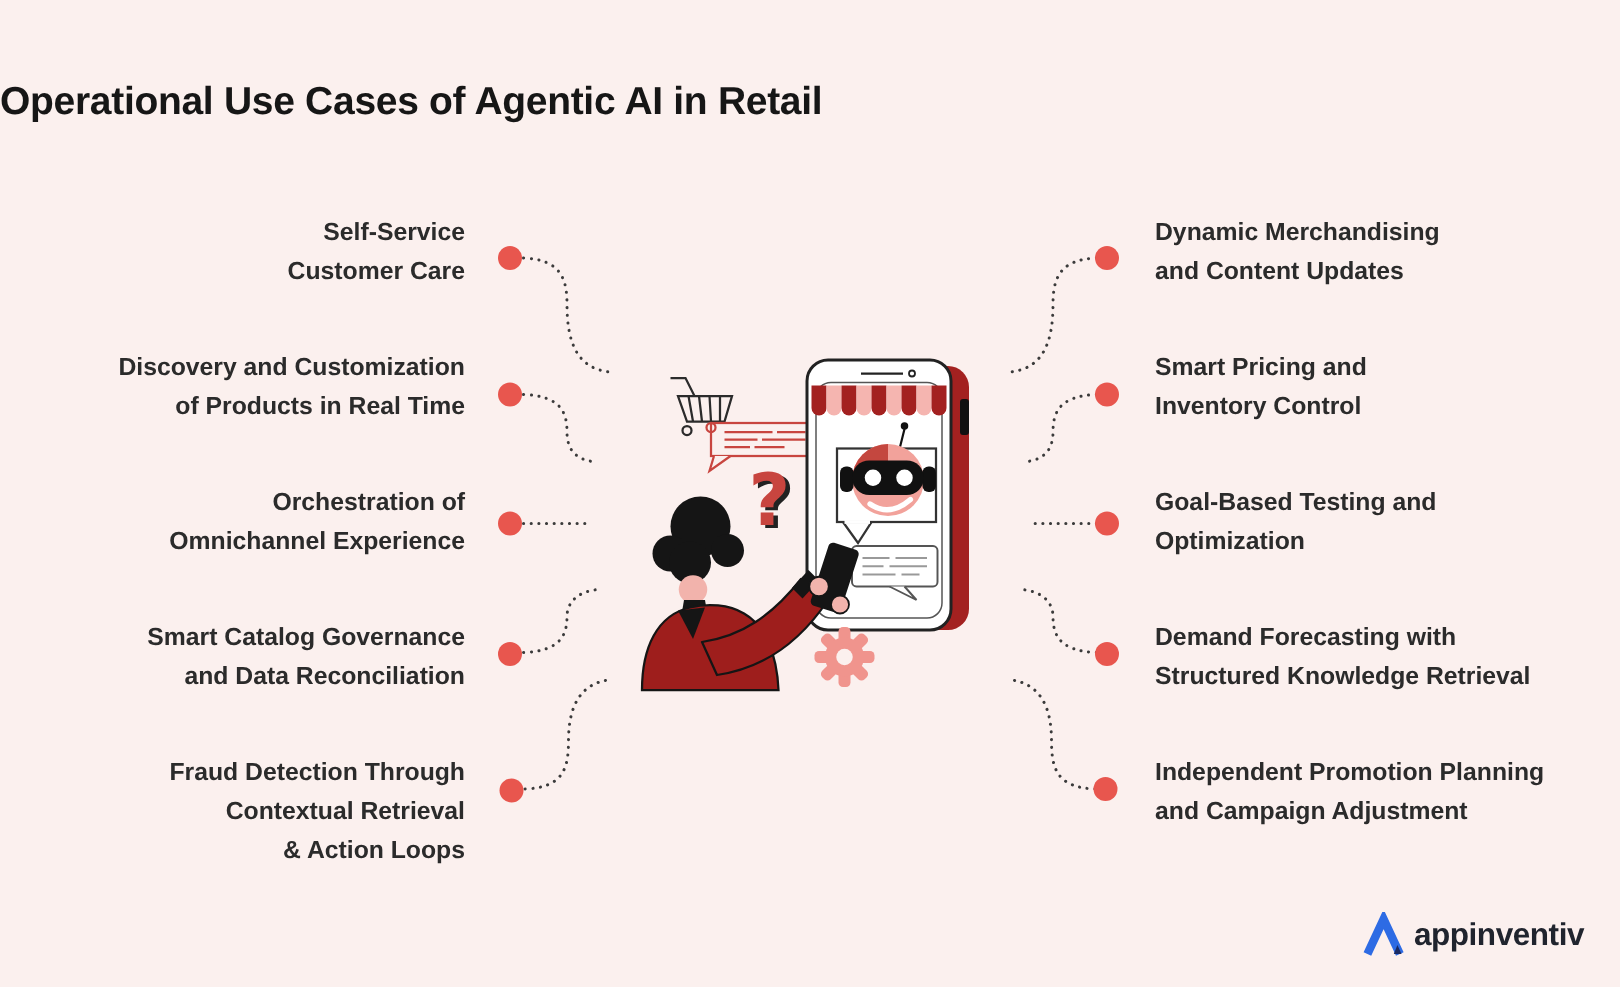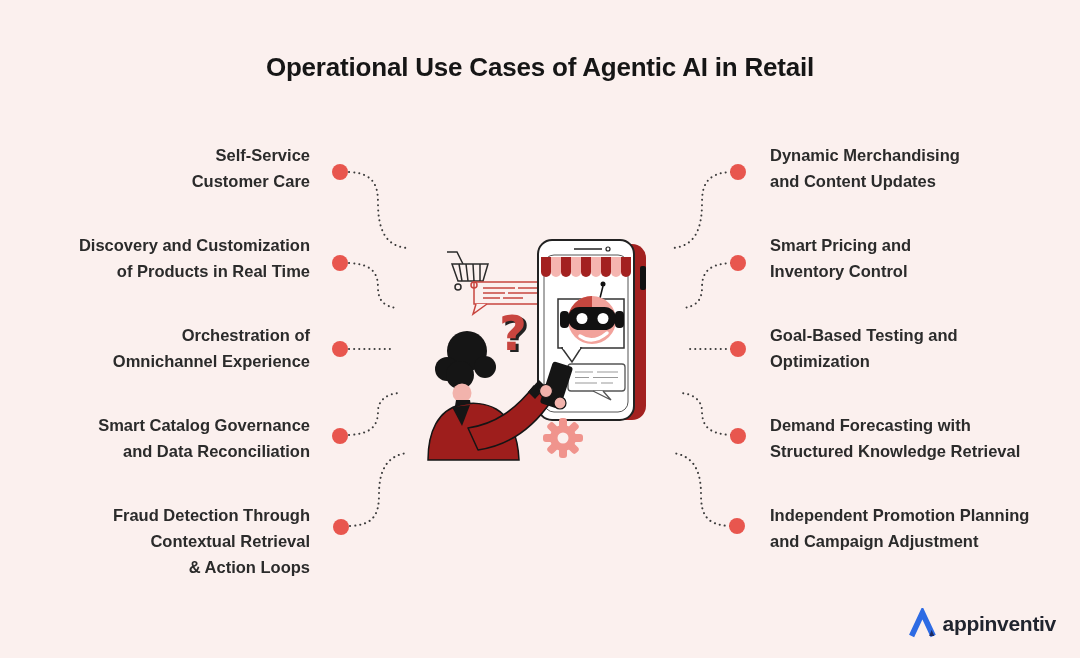--- a/index.html
+++ b/index.html
@@ -3,21 +3,21 @@
 <meta charset="utf-8">
 <style>
   html,body{margin:0;padding:0;}
   body{
     width:1080px;height:658px;position:relative;overflow:hidden;
     background:#FBF0EE;
     font-family:"Liberation Sans", sans-serif;
   }
   .page-title{
     position:absolute;top:52px;left:0;width:1080px;margin:0;
-    text-align:center;font-size:26px;font-weight:bold;color:#161616;
+    text-align:left;font-size:26px;font-weight:bold;color:#161616;
     letter-spacing:-0.2px;
   }
   .uc{
     position:absolute;
     font-size:16.5px;font-weight:bold;color:#2B2B2B;
     line-height:26px;white-space:pre-line;
   }
   .uc-left{right:770px;text-align:right;width:320px;}
   .uc-right{left:770px;text-align:left;width:320px;}
   .art{position:absolute;top:0;left:0;}

